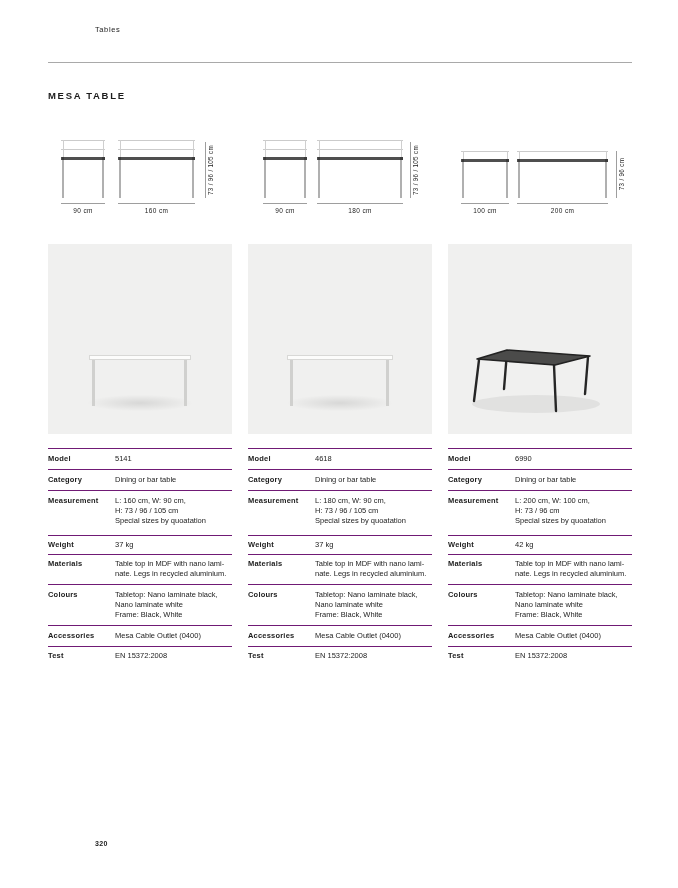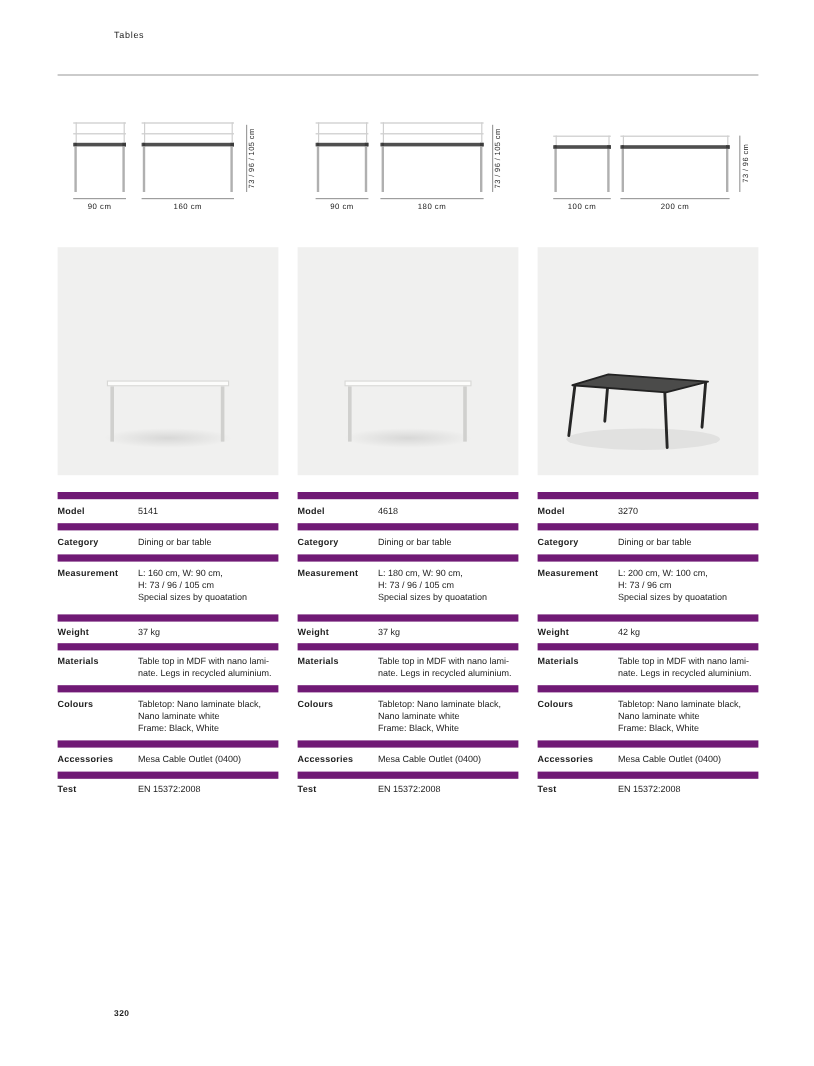--- a/index.html
+++ b/index.html
@@ -40,38 +40,39 @@
   
   .photo{margin-top:26px;height:190px;background:#f0f0ef;position:relative;}
   .wshadow{position:absolute;left:34px;top:150px;width:116px;height:18px;
            background:radial-gradient(ellipse at center, rgba(0,0,0,.10) 0%, rgba(0,0,0,0) 65%);}
   .wtop{position:absolute;top:111px;height:3px;background:#fcfcfb;border:1px solid #d8d8d6;}
   .wleg{position:absolute;top:116px;width:3px;height:46px;background:#d0d0ce;}
   .btable{display:block;}
 
   
   .spec{margin-top:14px;}
-  .srow{display:grid;grid-template-columns:67px 1fr;border-top:6px solid #701a75;
+  .srow{display:grid;grid-template-columns:67px 1fr;border-top:1px solid #701a75;
         padding:5px 0;font-size:7.5px;line-height:10px;}
   .srow .lbl{font-weight:bold;letter-spacing:.2px;}
   .srow.meas{padding-bottom:9px}
   .srow.wgt{padding:4px 0}
   .srow.mat{padding:4px 0 5px}
   .srow.tst{padding:4px 0 2px}
   .it{}
 
   .pageno{margin:177px 0 0 95px;font-size:7px;line-height:8px;font-weight:bold;letter-spacing:.4px;}
 </style>
 </head>
 <body>
 
 <div class="page">
 
   <div class="eyebrow">Tables</div>
   <div class="top-rule"></div>
+  <div class="title">MESA TABLE</div>
 
   <div class="columns">
 
     <section class="col">
       <div class="drawing">
         <div class="mt" style="left:13px;width:44px">
           <i class="ba"></i>
             <i class="bb"></i>
             <i class="bt"></i>
           <i class="cn l"></i>
@@ -279,21 +280,21 @@
             <line x1="140" y1="113" x2="137" y2="150"></line>
             <line x1="106" y1="121" x2="108" y2="167"></line>
           </g>
           <polygon points="29,115 59,106 142,112 107,121" fill="#4b4b4a" stroke="#222" stroke-width="1.6" stroke-linejoin="round"></polygon>
         </svg>
       </div>
 
       <div class="spec">
         <div class="srow">
           <div class="lbl">Model</div>
-          <div class="val">3270</div>
+          <div class="val">6990</div>
         </div>
         <div class="srow">
           <div class="lbl">Category</div>
           <div class="val">Dining or bar table</div>
         </div>
         <div class="srow meas">
           <div class="lbl">Measurement</div>
           <div class="val">
             <div>L: 200 cm, W: 100 cm,</div>
             <div>H: 73 / 96 cm</div>

